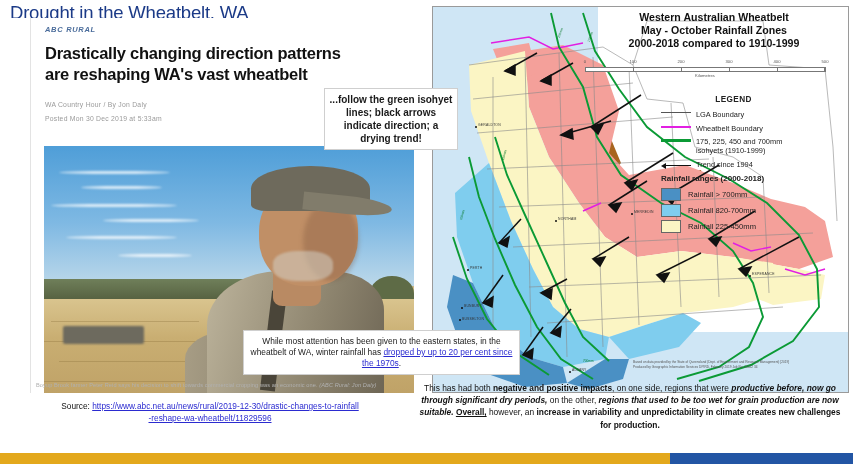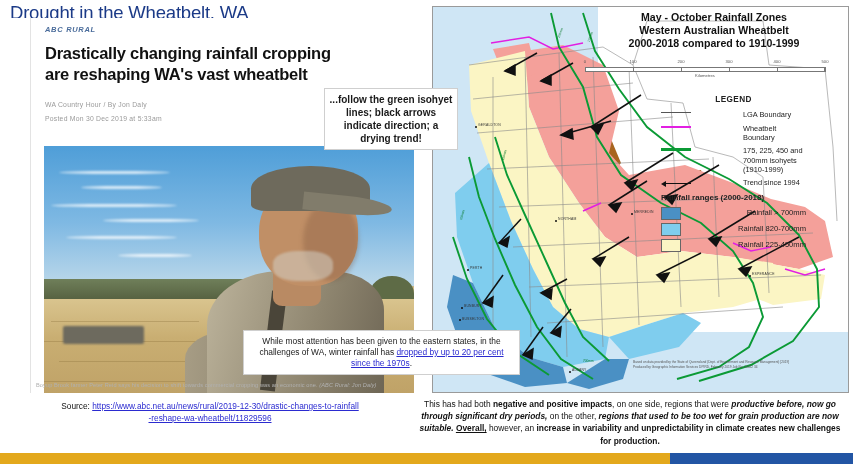--- a/index.html
+++ b/index.html
@@ -103,55 +103,55 @@
   .lg-line.magenta{height:2px;background:#e21fe2;}
   .lg-line.green{height:3px;background:#0b9a35;}
   .lg-arrow{position:relative;display:block;height:6px;}
   .lg-arrow:after{content:"";position:absolute;left:0;top:1px;width:0;height:0;
       border-top:3px solid transparent;border-bottom:3px solid transparent;
       border-right:5px solid #111;}
   .lg-arrow:before{content:"";position:absolute;left:5px;top:3px;width:25px;
       height:1px;background:#111;}
   .lg-sw{width:20px;height:13px;border:1px solid #666;flex:0 0 20px;
       margin-right:7px;box-sizing:border-box;}
-  .lg-label{padding-top:1px;margin-left:47px;}
+  .lg-label{padding-top:1px;}
   #ranges-title{font-weight:700;font-size:8px;margin:5px 0 4px 0;}
-  .lg-rrow{display:flex;align-items:center;margin-bottom:3px;font-size:7.6px;justify-content:space-between;}
+  .lg-rrow{display:flex;align-items:center;margin-bottom:3px;font-size:7.6px;}
 
   #map-credit{position:absolute;left:200px;bottom:22px;width:170px;
       font-size:3.2px;line-height:1.5;color:#555;}
 
   .mlabel{position:absolute;font-size:3.4px;color:#333;letter-spacing:.2px;}
   .mdot{position:absolute;width:2px;height:2px;background:#111;border-radius:50%;}
   .iso-lbl{position:absolute;font-size:3.2px;color:#0b7a2c;}
 
   svg.maplayer{position:absolute;left:0;top:0;width:415px;height:385px;}
 
   
-  #concl{position:absolute;left:414px;top:398px;width:432px;text-align:center;
+  #concl{position:absolute;left:414px;top:382px;width:432px;text-align:center;
       font-size:8.4px;line-height:1.45;color:#111;}
   #concl b{font-weight:700;}
   #concl i{font-style:italic;}
   #concl u{text-decoration:underline;}
 
   
   #bar-gold{position:absolute;left:0;bottom:0;width:670px;height:11px;
       background:#e3a81c;}
   #bar-blue{position:absolute;left:670px;bottom:0;right:0;height:11px;
       background:#2255a4;}
 </style>
 </head>
 <body>
 
 <div id="slide-title">Drought in the Wheatbelt, WA</div>
 
 <div id="article-shot">
   <div id="article-inner">
     <div id="kicker">ABC RURAL</div>
-    <div id="headline">Drastically changing rainfall cropping are reshaping WA's vast wheatbelt</div>
+    <div id="headline">Drastically changing direction patterns are reshaping WA's vast wheatbelt</div>
     <div id="byline">WA Country Hour / By Jon Daly</div>
     <div id="posted">Posted Mon 30 Dec 2019 at 5:33am</div>
   </div>
 
   <div id="photo">
     <div class="sky"></div>
     <div class="cloudwisp" style="left:4%;top:10%;width:30%"></div>
     <div class="cloudwisp" style="left:10%;top:16%;width:22%"></div>
     <div class="cloudwisp" style="left:2%;top:23%;width:34%"></div>
     <div class="cloudwisp" style="left:16%;top:29%;width:26%"></div>
@@ -183,21 +183,21 @@
 </div>
 
 <div id="source-line">
   <span>Source:</span>
   <a href="#">https://www.abc.net.au/news/rural/2019-12-30/drastic-changes-to-rainfall-reshape-wa-wheatbelt/11829596</a>
 </div>
 
 <div class="callout" id="callout-top">...follow the green isohyet lines; black arrows indicate direction; a drying trend!</div>
 
 <div class="callout" id="callout-mid">
-  <span>While most attention has been given to the eastern states, in the challenges of WA, winter rainfall has </span><a href="#">dropped by up to 20 per cent since the 1970s</a><span>.</span>
+  <span>While most attention has been given to the eastern states, in the wheatbelt of WA, winter rainfall has </span><a href="#">dropped by up to 20 per cent since the 1970s</a><span>.</span>
 </div>
 
 <div id="map">
   <div id="map-ocean"></div>
   <div id="map-ocean2"></div>
 
   <svg class="maplayer" viewBox="0 0 415 385">
 
     <g>
       <path d="M118,78 L148,72 L163,92 L152,125 L128,128 L112,106 Z" fill="#a8651f"></path>
@@ -332,22 +332,22 @@
           <polygon points="118,326 128,320 127,330"></polygon>
         </g>
       <g>
           <line x1="110" y1="320" x2="90" y2="348"></line>
           <polygon points="90,348 100,342 99,352"></polygon>
         </g>
     </g>
   </svg>
 
   <div id="map-title">
+    <div>Western Australian Wheatbelt</div>
     <div>May - October Rainfall Zones</div>
-    <div>Western Australian Wheatbelt</div>
     <div>2000-2018 compared to 1910-1999</div>
   </div>
 
   <div id="scalebar">
     <div class="bar"></div>
     <div class="tick" style="left:0"></div>
       <div class="tick" style="left:20%"></div>
     <div class="tick" style="left:40%"></div>
       <div class="tick" style="left:60%"></div>
     <div class="tick" style="left:80%"></div>

